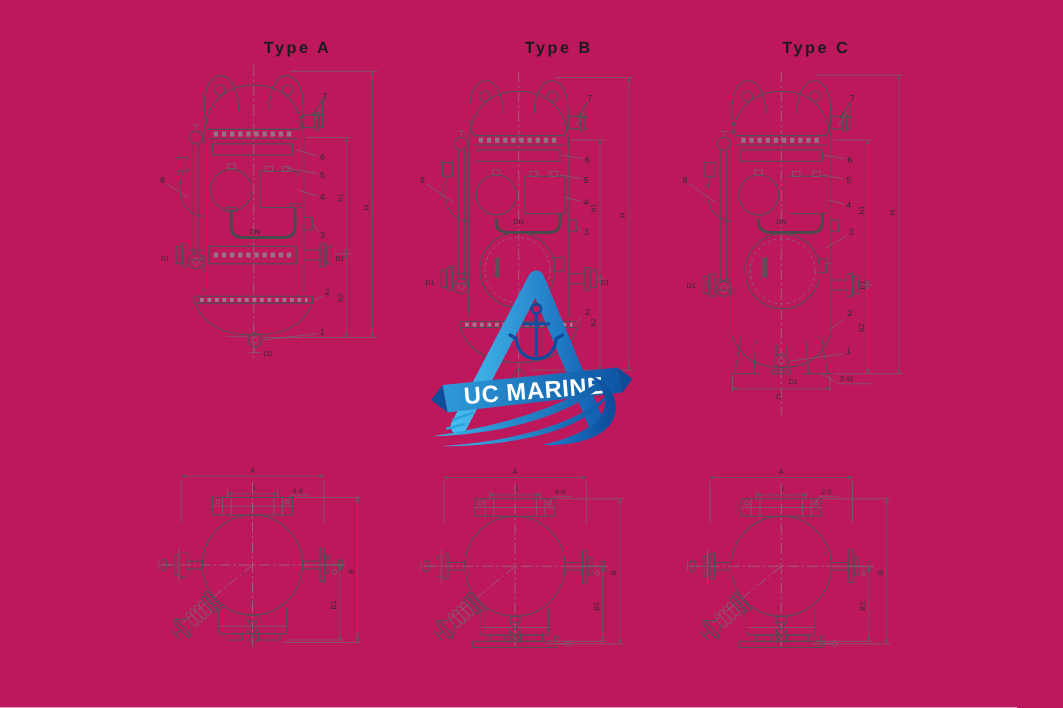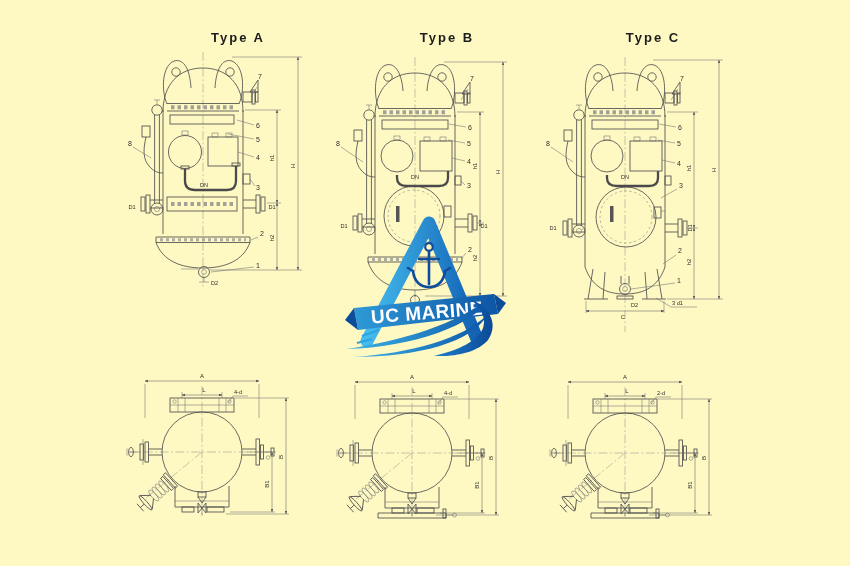--- a/index.html
+++ b/index.html
@@ -1,16 +1,16 @@
 <!DOCTYPE html>
 <html><head>
 <meta charset="utf-8">
 <style>
   html,body{margin:0;padding:0;background:#fff;}
-  #stage{position:relative;width:850px;height:566px;background:#fef9c3;overflow:hidden;
+  #stage{position:relative;width:850px;height:566px;background:#be185d;overflow:hidden;
          font-family:"Liberation Sans",sans-serif;}
   svg{position:absolute;left:0;top:0;}
   .ln{fill:none;stroke:#4f4f4f;stroke-width:.85;}
   .lt{fill:none;stroke:#6e6e6e;stroke-width:.55;}
   .cl{fill:none;stroke:#8a8a8a;stroke-width:.5;stroke-dasharray:9 2.5 1.8 2.5;}
   .dm{fill:none;stroke:#5f5f5f;stroke-width:.55;}
   .pipe{fill:none;stroke:#4a4a4a;stroke-width:2.3;}
   .dash{fill:none;stroke:#8b8b8b;stroke-width:4;stroke-dasharray:3.5 3;opacity:.8;}
   .dash2{fill:none;stroke:#999;stroke-width:3;stroke-dasharray:3 3;opacity:.8;}
   .dashc{fill:none;stroke:#7c7c7c;stroke-width:.55;stroke-dasharray:2.5 2.5;}

